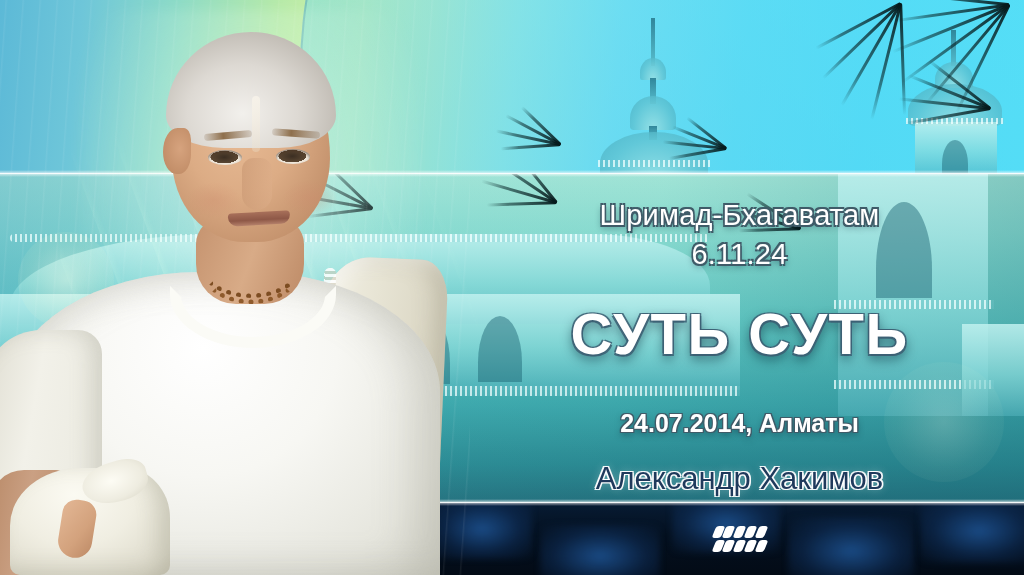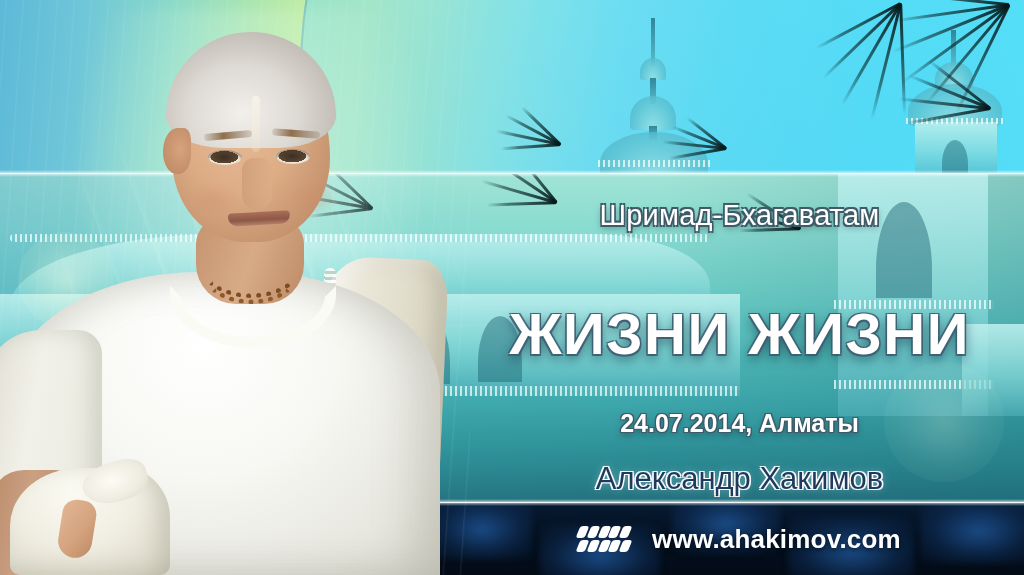--- a/index.html
+++ b/index.html
@@ -569,38 +569,38 @@
     <div class="bag">
       <div class="knot"></div>
     </div>
     <div class="thumb"></div>
   </div>
 
   <div class="text-col">
 
     <div class="t-scripture">
       <div>Шримад-Бхагаватам</div>
-    </div>
-
-    <div class="t-title">ЖИЗНИ ЖИЗНИ</div>
+      <div>6.11.24</div>
+    </div>
+
+    <div class="t-title">СУТЬ СУТЬ</div>
 
     <div class="t-date">24.07.2014, Алматы</div>
 
     <div class="t-author">Александр Хакимов</div>
   </div>
 
   <div class="footer-row">
     <div class="brand-logo">
       <span></span>
       <span></span>
       <span></span>
       <span></span>
       <span></span>
       <span></span>
       <span></span>
       <span></span>
       <span></span>
       <span></span>
     </div>
-    <div class="site-url">www.ahakimov.com</div>
   </div>
 
 </div>
 
 </body></html>

